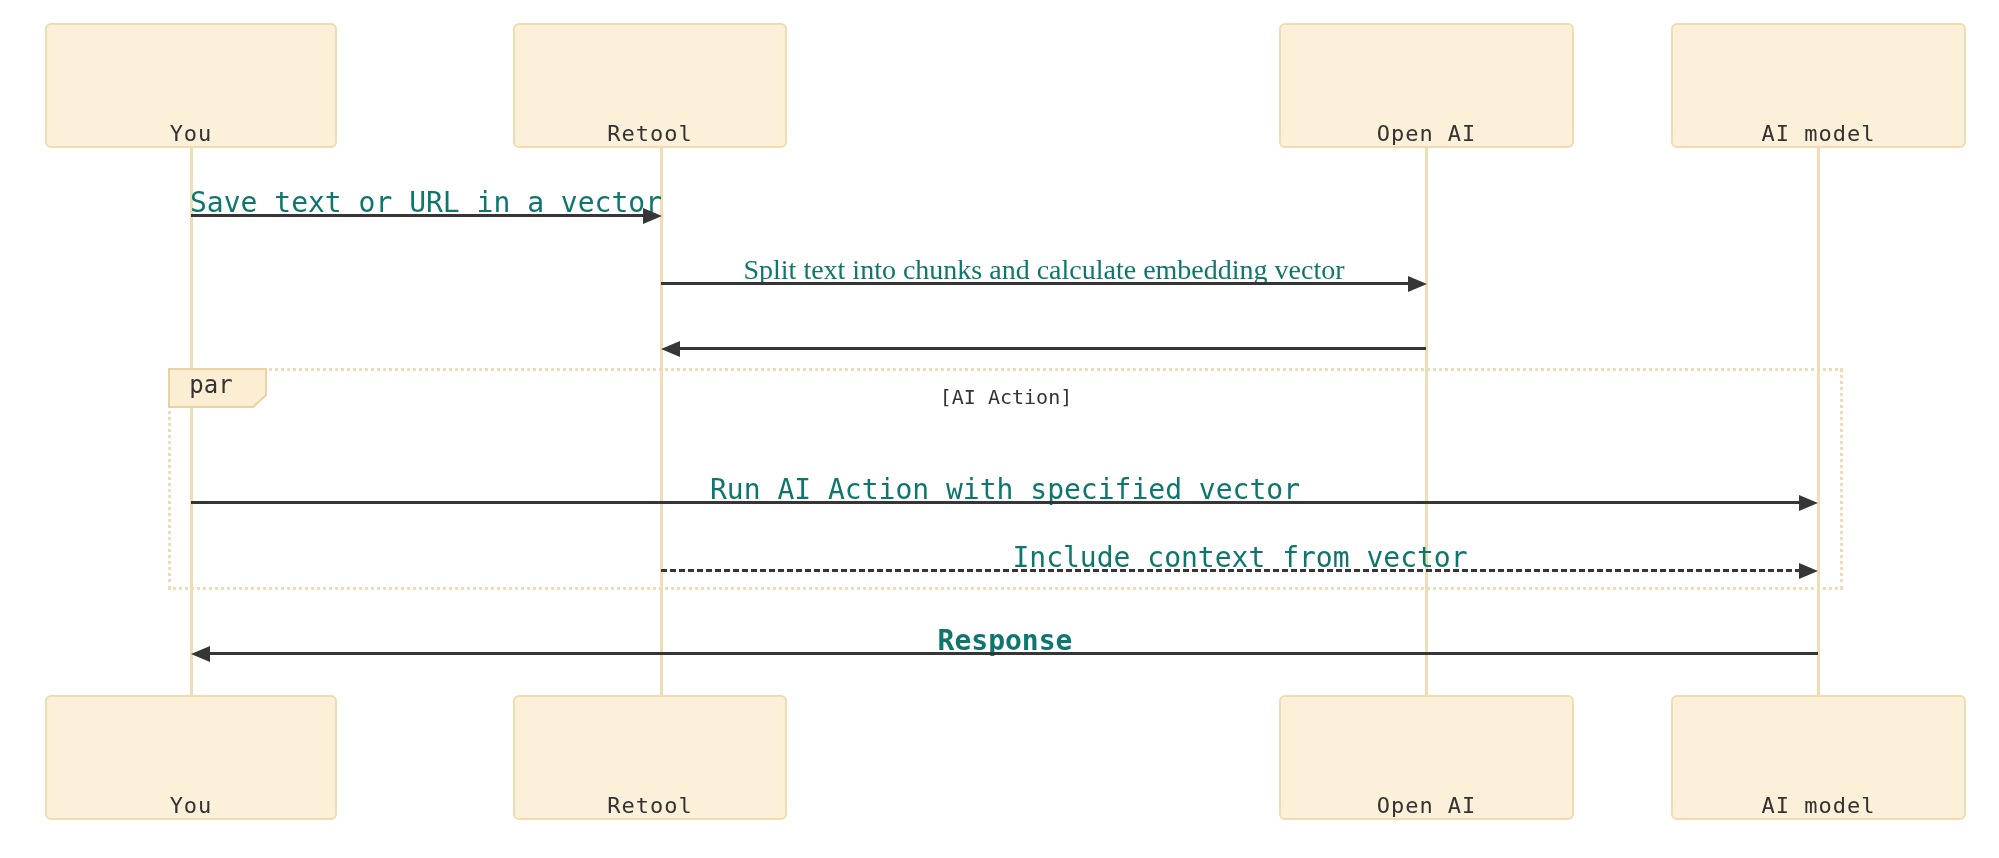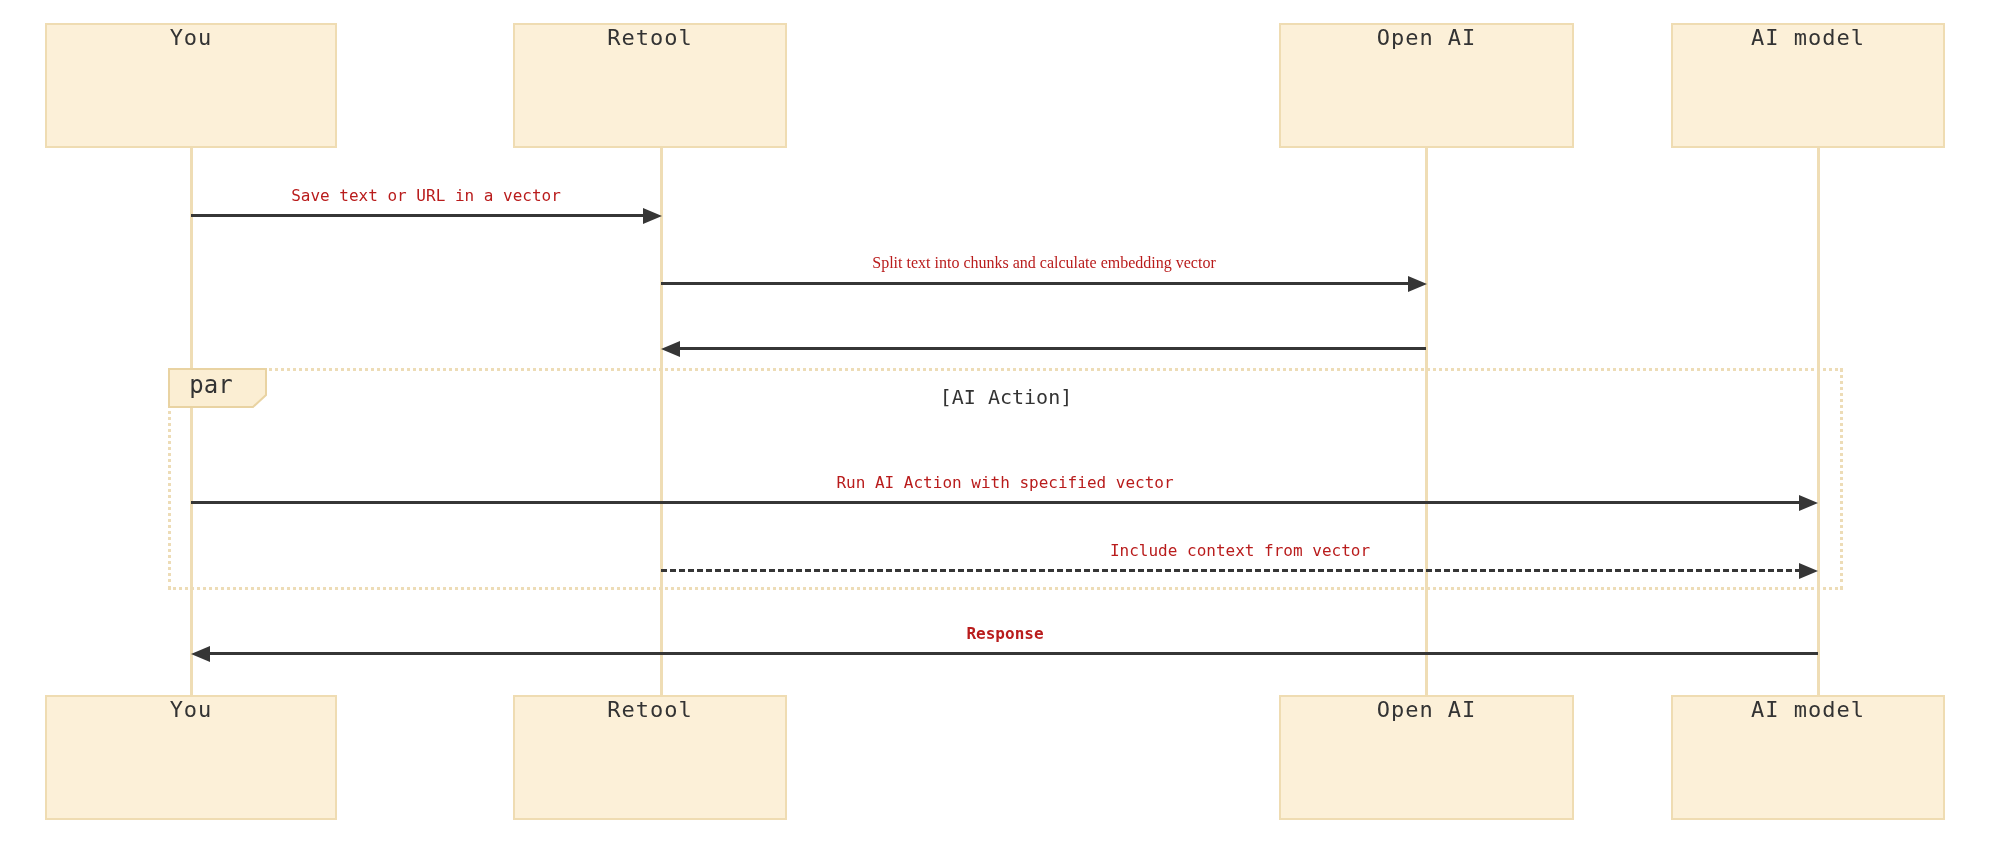--- a/index.html
+++ b/index.html
@@ -16,34 +16,34 @@
     color: #333333;
     overflow: hidden;
   }
 
   
   .actor-box {
     position: absolute;
     height: 125px;
     background: #fcf0d8;
     border: 2px solid #efdcb2;
-    border-radius: 0;
+    border-radius: 6px;
     box-sizing: border-box;
     display: flex;
-    align-items: flex-start;
+    align-items: flex-end;
     justify-content: center;
     font-size: 22px;
     letter-spacing: 1px;
   }
   .row-top    { top: 23px; }
   .row-bottom { top: 695px; }
   .col-you     { left: 45px;   width: 292px; }
   .col-retool  { left: 513px;  width: 274px; }
   .col-openai  { left: 1279px; width: 295px; }
-  .col-aimodel { left: 1671px; width: 274px; }
+  .col-aimodel { left: 1671px; width: 295px; }
 
   
   .lifeline {
     position: absolute;
     top: 148px;
     height: 547px;
     width: 3px;
     background: #efddb5;
   }
   .lifeline-you     { left: 190px; }
@@ -67,23 +67,23 @@
     width: 0;
     height: 0;
     border-top: 8px solid transparent;
     border-bottom: 8px solid transparent;
   }
   .arrowhead.right { border-left: 19px solid #363636; }
   .arrowhead.left  { border-right: 19px solid #363636; }
   .msg-label {
     position: absolute;
     transform: translateX(-50%);
-    font-size: 16px;
+    font-size: 28px;
     white-space: nowrap;
-    color: #b91c1c;
+    color: #0f766e;
   }
 
   
   .m1-line  { left: 191px; top: 214px; width: 455px; }
   .m1-head  { left: 643px; top: 208px; }
   .m1-label { left: 426px; top: 186px; }
 
   
   .m2-line  { left: 661px; top: 282px; width: 750px; }
   .m2-head  { left: 1408px; top: 276px; }

